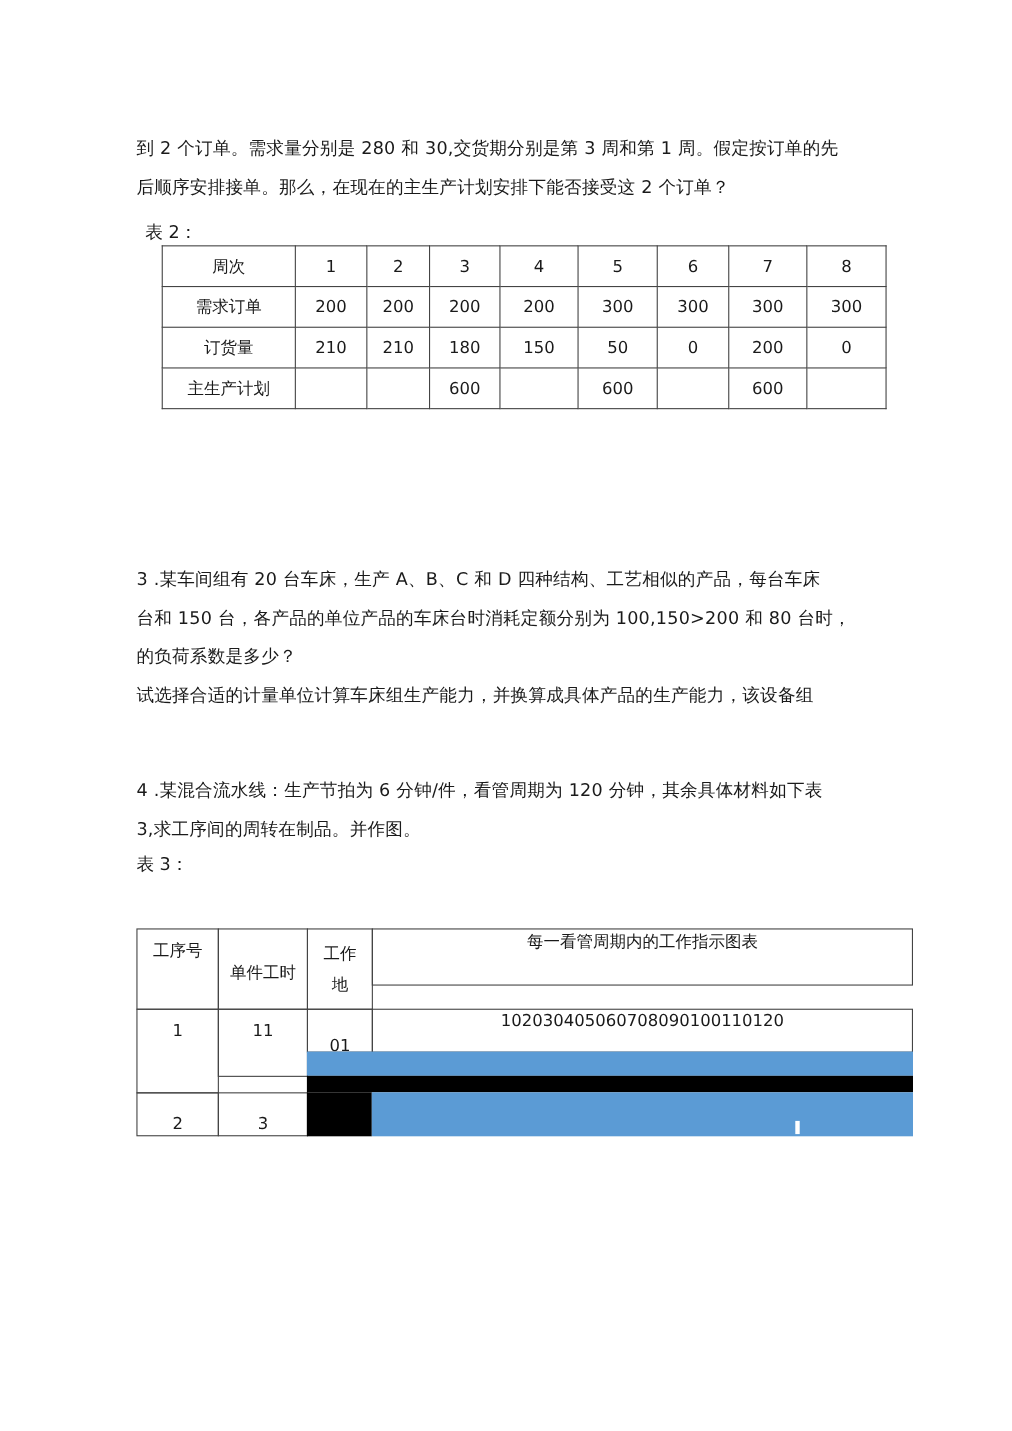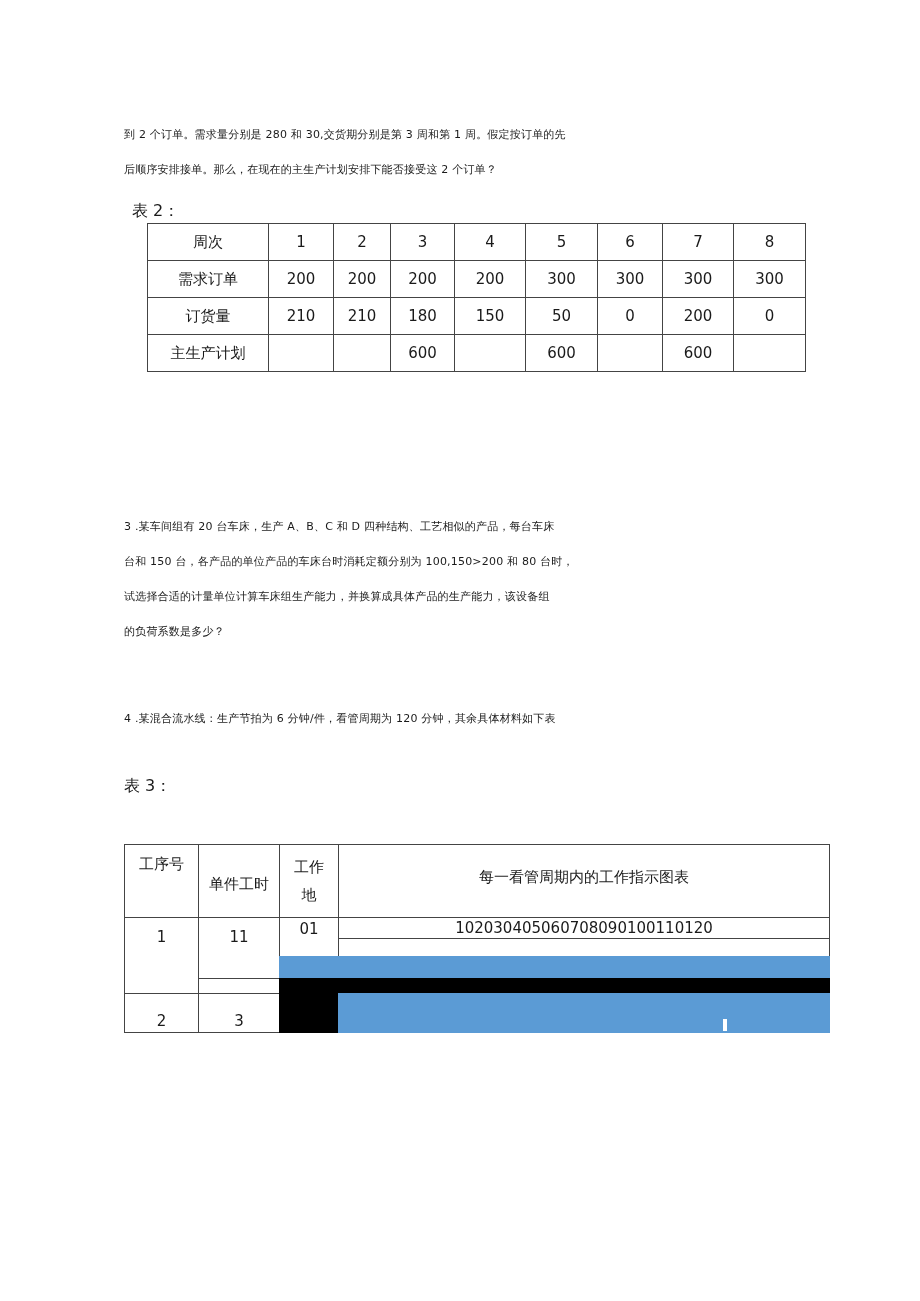--- a/index.html
+++ b/index.html
@@ -1,18 +1,18 @@
 <!DOCTYPE html>
 <html><head>
 <meta charset="utf-8">
 <style>
   html, body { margin:0; padding:0; background:#ffffff; }
   body { width:920px; height:1301px; position:relative; overflow:hidden;
          font-family:"DejaVu Sans","Liberation Sans",sans-serif; color:#1a1a1a; }
-  .para { position:absolute; left:124px; width:710px; font-size:11px; line-height:35px; letter-spacing:0.2px; }
+  .para { position:absolute; left:124px; width:710px; font-size:16px; line-height:35px; letter-spacing:0.2px; }
   .para p { margin:0; white-space:nowrap; }
   .caption { position:absolute; font-size:16px; }
   table { border-collapse:collapse; position:absolute; }
   td { border:1px solid #444; text-align:center; font-size:15px; padding:0; }
   #t2 { left:147px; top:223px; width:659px; }
   #t2 td { height:36px; }
   #t3wrap { position:absolute; left:124px; top:844px; width:706px; height:189px; }
   .t3cell { position:absolute; border:1px solid #444; box-sizing:border-box; font-size:15px; text-align:center; }
   .bar-blue { position:absolute; background:#5b9bd5; }
   .bar-black { position:absolute; background:#000; }
@@ -83,53 +83,54 @@
     <td></td>
     <td>600</td>
     <td></td>
   </tr>
 </tbody>
   </table>
 
 <div class="para" style="top:481px;margin-top:28px;">
   <p>3 .某车间组有 20 台车床，生产 A、B、C 和 D 四种结构、工艺相似的产品，每台车床</p>
   <p>台和 150 台，各产品的单位产品的车床台时消耗定额分别为 100,150&gt;200 和 80 台时，</p>
+  <p>的负荷系数是多少？</p>
   <p>试选择合适的计量单位计算车床组生产能力，并换算成具体产品的生产能力，该设备组</p>
-  <p>的负荷系数是多少？</p>
 </div>
 
 <div class="para" style="top:701px;">
   <p>4 .某混合流水线：生产节拍为 6 分钟/件，看管周期为 120 分钟，其余具体材料如下表</p>
+  <p>3,求工序间的周转在制品。并作图。</p>
 </div>
 
 <div class="caption" style="left:124px;top:776px;">表 3：</div>
 
 <div id="t3wrap">
 
   <div class="t3cell" style="left:0;top:0;width:75px;height:74px;padding-top:10px;">
     <span>工序号</span>
   </div>
   <div class="t3cell" style="left:74px;top:0;width:82px;height:74px;padding-top:30px;">
     <span>单件工时</span>
   </div>
   <div class="t3cell" style="left:155px;top:0;width:60px;height:74px;padding-top:8px;line-height:28px;">
     <div>工作</div>
     <div>地</div>
   </div>
-  <div class="t3cell" style="left:214px;top:0;width:492px;height:95px;padding-top:23px;">
+  <div class="t3cell" style="left:214px;top:0;width:492px;height:52px;padding-top:2px;">
     <span>每一看管周期内的工作指示图表</span>
   </div>
 
   <div class="t3cell" style="left:0;top:73px;width:75px;height:77px;padding-top:10px;">
     <span>1</span>
   </div>
   <div class="t3cell" style="left:74px;top:73px;width:82px;height:62px;padding-top:10px;">
     <span>11</span>
   </div>
-  <div class="t3cell" style="left:155px;top:73px;width:60px;height:40px;padding-top:2px;">
+  <div class="t3cell" style="left:155px;top:73px;width:60px;height:40px;padding-top:23px;">
     <span>01</span>
   </div>
   <div class="t3cell" style="left:214px;top:73px;width:492px;height:40px;padding-top:1px;">
     <span>102030405060708090100110120</span>
   </div>
 
   <div class="t3cell" style="left:0;top:149px;width:75px;height:40px;padding-top:18px;">
     <span>2</span>
   </div>
   <div class="t3cell" style="left:74px;top:149px;width:82px;height:40px;padding-top:18px;">

